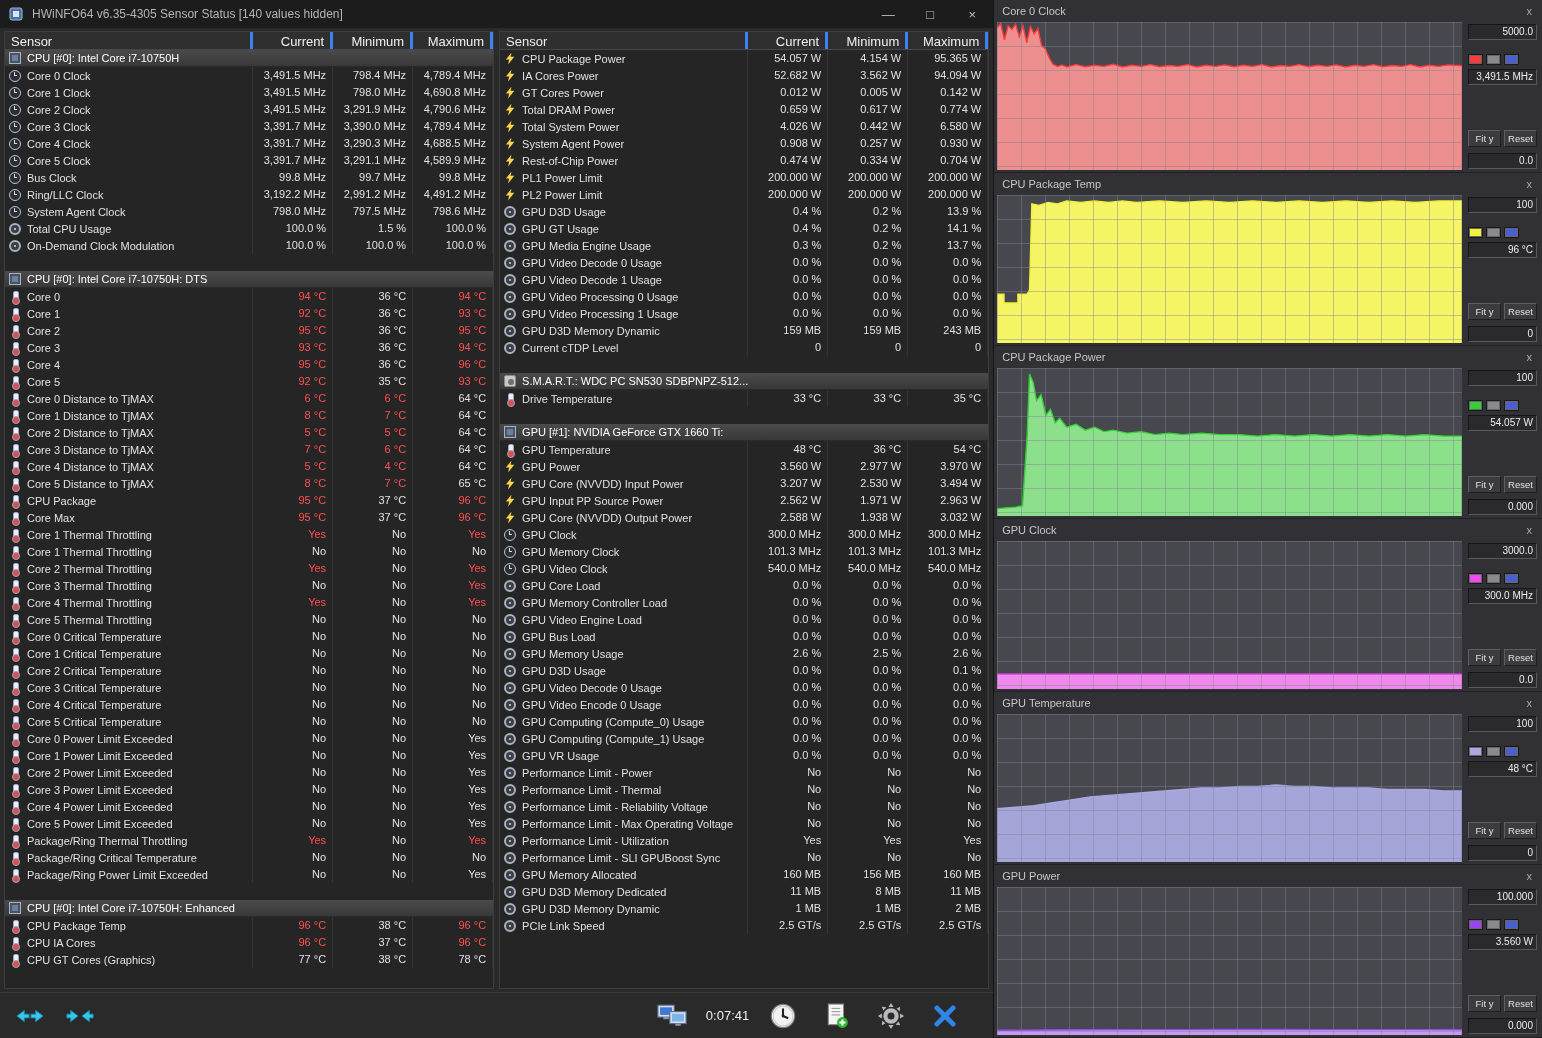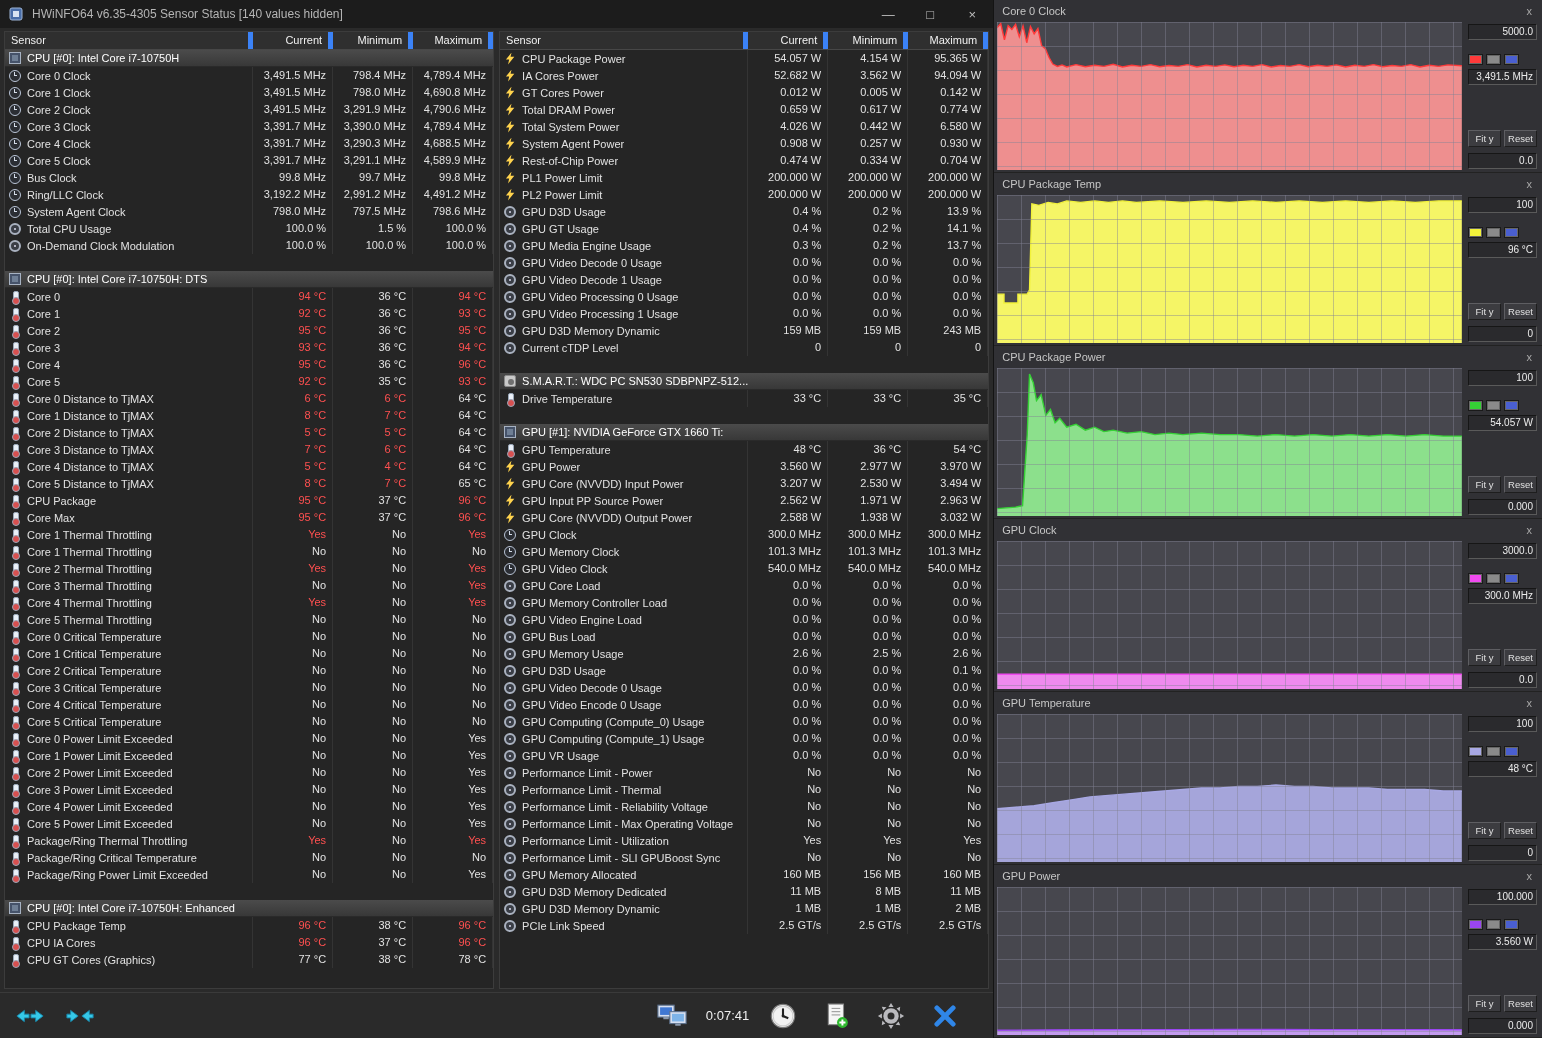--- a/index.html
+++ b/index.html
@@ -9,21 +9,21 @@
   
   .window{width:1029px;height:1038px;background:#2a2a2a;display:flex;flex-direction:column;border-right:1px solid #141414}
   .titlebar{height:28px;background:#1c1c1c;display:flex;align-items:center;padding:0 4px 0 8px;gap:8px;flex:0 0 28px}
   .title-text{color:#b5b5b5;font-size:12px;flex:1;white-space:nowrap;overflow:hidden}
   .win-btn{width:34px;height:24px;color:#bfbfbf;font-size:13px;display:flex;align-items:center;justify-content:center;cursor:default}
   .app-icon{display:flex;align-items:center}
 
   .content{flex:1;display:flex;gap:5px;padding:3px 4px;overflow:hidden}
   .tablewrap{flex:1;display:flex;flex-direction:column;background:#252525;border:1px solid #3c3c3c;overflow:hidden}
   .thead{display:flex;height:18px;background:#2f2f2f;border-bottom:1px solid #474747;flex:0 0 18px}
-  .th{font-size:11px;color:#f0f0f0;padding:2px 6px;border-right:5px solid #3b82f6;white-space:nowrap;overflow:hidden}
+  .th{font-size:13px;color:#f0f0f0;padding:2px 6px;border-right:3px solid #3b82f6;white-space:nowrap;overflow:hidden}
   .th.sensor{flex:1}
   .th.num{width:80px;text-align:right}
   .tbody{flex:1;overflow:hidden;font-size:11px;color:#e2e2e2}
 
   .srow{display:flex;height:17px;align-items:center;white-space:nowrap}
   .srow.blank{background:transparent}
   .srow.section{background:linear-gradient(#4b4b4b,#383838);color:#ffffff;border-bottom:1px solid #2a2a2a;padding-left:4px;gap:6px}
   .cell{overflow:hidden}
   .cell.lbl{flex:1;display:flex;gap:6px;padding-left:4px;align-items:center;border-right:1px solid #343434;height:100%}
   .cell.v{width:80px;text-align:right;padding-right:6px;border-right:1px solid #343434;height:100%;line-height:17px}

